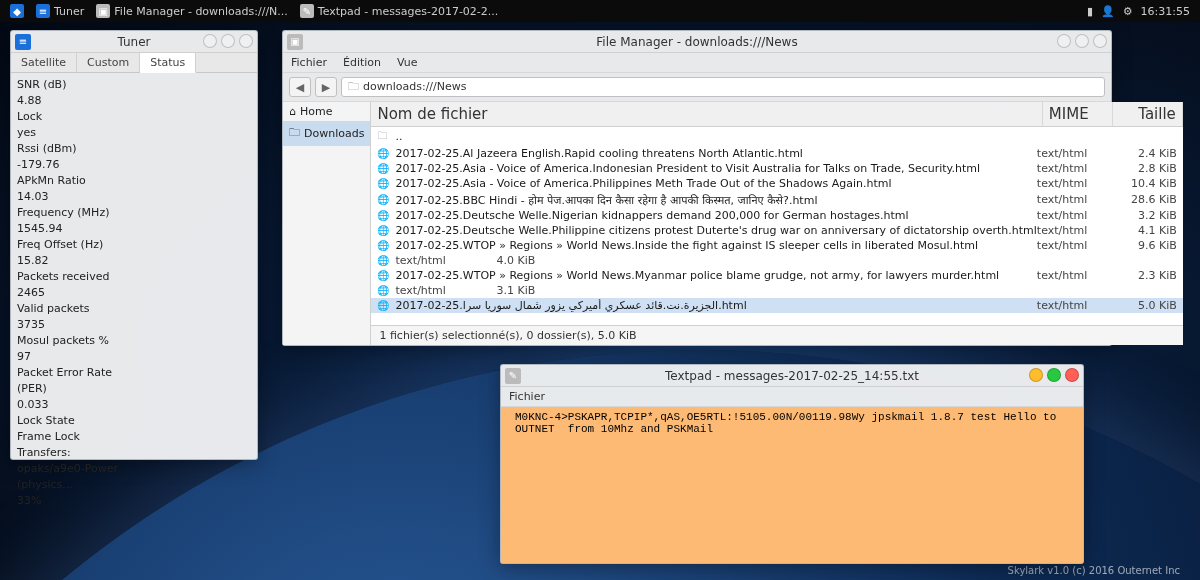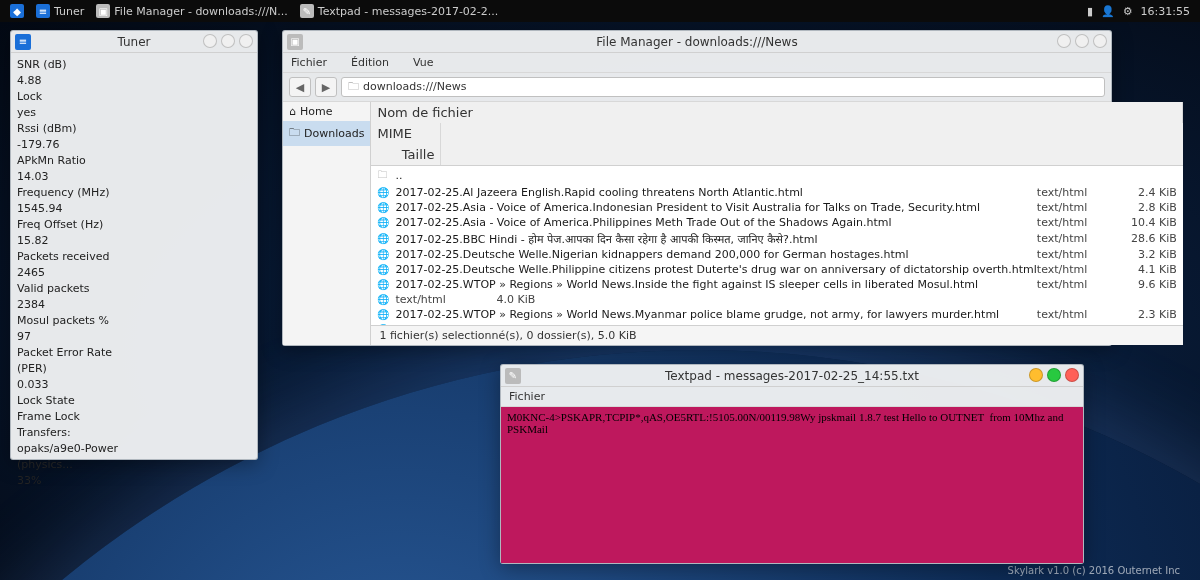--- a/index.html
+++ b/index.html
@@ -56,55 +56,55 @@
 }
 .win-titleicon { position: absolute; left: 4px; top: 3px; width: 16px; height: 16px; }
 .win-btns { position: absolute; right: 4px; top: 3px; display: flex; gap: 4px; }
 .win-btn { width: 14px; height: 14px; border-radius: 50%; border: 1px solid rgba(0,0,0,.2); cursor: pointer; }
 .win-btn.min { background: #f0f0f0; }
 .win-btn.max { background: #f0f0f0; }
 .win-btn.close { background: #f0f0f0; }
 .mac .win-btn.close { background: #ff5f57; }
 .mac .win-btn.min { background: #ffbd2e; }
 .mac .win-btn.max { background: #28c940; }
-.win-menu { display: flex; gap: 24px; padding: 3px 8px; border-bottom: 1px solid #d8d8d8; font-size: 11px; color: #333; }
+.win-menu { display: flex; gap: 16px; padding: 3px 8px; border-bottom: 1px solid #d8d8d8; font-size: 11px; color: #333; }
 .win-menu span { cursor: pointer; }
 .tabs { display: flex; border-bottom: 1px solid #c8c8c8; background: #e8e8e8; }
 .tab { padding: 3px 10px; font-size: 11px; cursor: pointer; border-right: 1px solid #d0d0d0; color: #444; }
 .tab.active { background: #fff; border-bottom: 1px solid #fff; margin-bottom: -1px; }
 .kv-table { padding: 4px 6px 18px; font-size: 11px; }
 .kv-row { display: flex; line-height: 16px; flex-direction: column; }
 .kv-key { width: 120px; color: #222; }
 .kv-val { color: #222; }
 
 
 .fm-toolbar { display: flex; align-items: center; gap: 4px; padding: 4px 6px; border-bottom: 1px solid #d8d8d8; }
 .navbtn { width: 22px; height: 20px; border: 1px solid #c0c0c0; border-radius: 3px; background: #f4f4f4; display: flex; align-items: center; justify-content: center; font-size: 11px; cursor: pointer; color: #666; }
 .addr { flex: 1; height: 20px; border: 1px solid #c0c0c0; border-radius: 3px; background: #fff; padding: 0 6px; line-height: 18px; font-size: 11px; color: #333; display: flex; align-items: center; }
 .fm-body { display: flex; flex: 1; min-height: 0; }
 .fm-side { width: 100px; border-right: 1px solid #d0d0d0; background: #f4f4f4; }
 .fm-side-row { padding: 3px 6px; font-size: 11px; cursor: pointer; display: flex; align-items: center; gap: 4px; }
 .fm-side-row.sel { background: #c9dcef; }
 .fm-main { flex: 1; display: flex; flex-direction: column; background: #fff; }
-.fm-hdr { display: flex; border-bottom: 1px solid #d0d0d0; font-size: 13px; color: #333; background: #f0f0f0; flex-direction: column; }
+.fm-hdr { display: flex; border-bottom: 1px solid #d0d0d0; font-size: 15px; color: #333; background: #f0f0f0; }
 .fm-hdr .col { padding: 3px 6px; border-right: 1px solid #d8d8d8; }
 .col-name { flex: 1; }
 .col-mime { width: 70px; text-align: left; }
 .col-size { width: 70px; text-align: right; }
 .fm-list { flex: 1; overflow: auto; }
 .fm-row { display: flex; font-size: 11px; padding: 1px 6px; cursor: pointer; align-items: center; }
 .fm-row.sel { background: #cfe0f4; }
 .fm-row .icon-cell { width: 14px; margin-right: 4px; color: #888; font-size: 10px; }
 .fm-row .name-cell { flex: 1; white-space: nowrap; overflow: hidden; text-overflow: ellipsis; color: #1a1a1a; }
 .fm-row .mime-cell { width: 70px; color: #444; }
 .fm-row .size-cell { width: 70px; text-align: right; color: #444; }
 .fm-status { border-top: 1px solid #d0d0d0; padding: 3px 8px; font-size: 11px; color: #333; background: rgba(244,244,244,.9); }
 
 
-.textpad-body { flex: 1; background: #be185d; padding: 4px 6px; font-family: Liberation Serif, serif; font-size: 11px; color: #000; white-space: pre-wrap; overflow: auto; }
+.textpad-body { flex: 1; background: #fdba74; padding: 4px 14px; font-family: Liberation Mono, monospace; font-size: 11px; color: #000; white-space: pre-wrap; overflow: auto; }
 
 
 .credit { position: absolute; right: 20px; bottom: 4px; color: rgba(255,255,255,.6); font-size: 10px; z-index: 5; }
 
 .blue-sq { background:#1a6fd8; color:#fff; border-radius:2px; }
 .gray-sq { background:#bbb; color:#fff; border-radius:2px; }
 </style>
 </head>
 <body>
 
@@ -136,20 +136,25 @@
 <div class="win" style="left:10px; top:30px; width:248px; height:430px;">
   <div class="win-title">
     <span class="win-titleicon blue-sq tb-icon">≡</span>
     <span>Tuner</span>
     <div class="win-btns">
       <div class="win-btn min"></div>
       <div class="win-btn max"></div>
       <div class="win-btn close"></div>
     </div>
   </div>
+  <div class="tabs" id="tuner-tabs">
+      <div class="tab">Satellite</div>
+      <div class="tab">Custom</div>
+      <div class="tab active">Status</div>
+    </div>
   <div class="kv-table" id="tuner-kv">
       <div class="kv-row">
         <div class="kv-key">SNR (dB)</div>
         <div class="kv-val">4.88</div>
       </div>
       <div class="kv-row">
         <div class="kv-key">Lock</div>
         <div class="kv-val">yes</div>
       </div>
       <div class="kv-row">
@@ -167,21 +172,21 @@
       <div class="kv-row">
         <div class="kv-key">Freq Offset (Hz)</div>
         <div class="kv-val">15.82</div>
       </div>
       <div class="kv-row">
         <div class="kv-key">Packets received</div>
         <div class="kv-val">2465</div>
       </div>
       <div class="kv-row">
         <div class="kv-key">Valid packets</div>
-        <div class="kv-val">2384</div>
+        <div class="kv-val">3735</div>
       </div>
       <div class="kv-row">
         <div class="kv-key">Mosul packets %</div>
         <div class="kv-val">97</div>
       </div>
       <div class="kv-row">
         <div class="kv-key">Packet Error Rate (PER)</div>
         <div class="kv-val">0.033</div>
       </div>
       <div class="kv-row">

